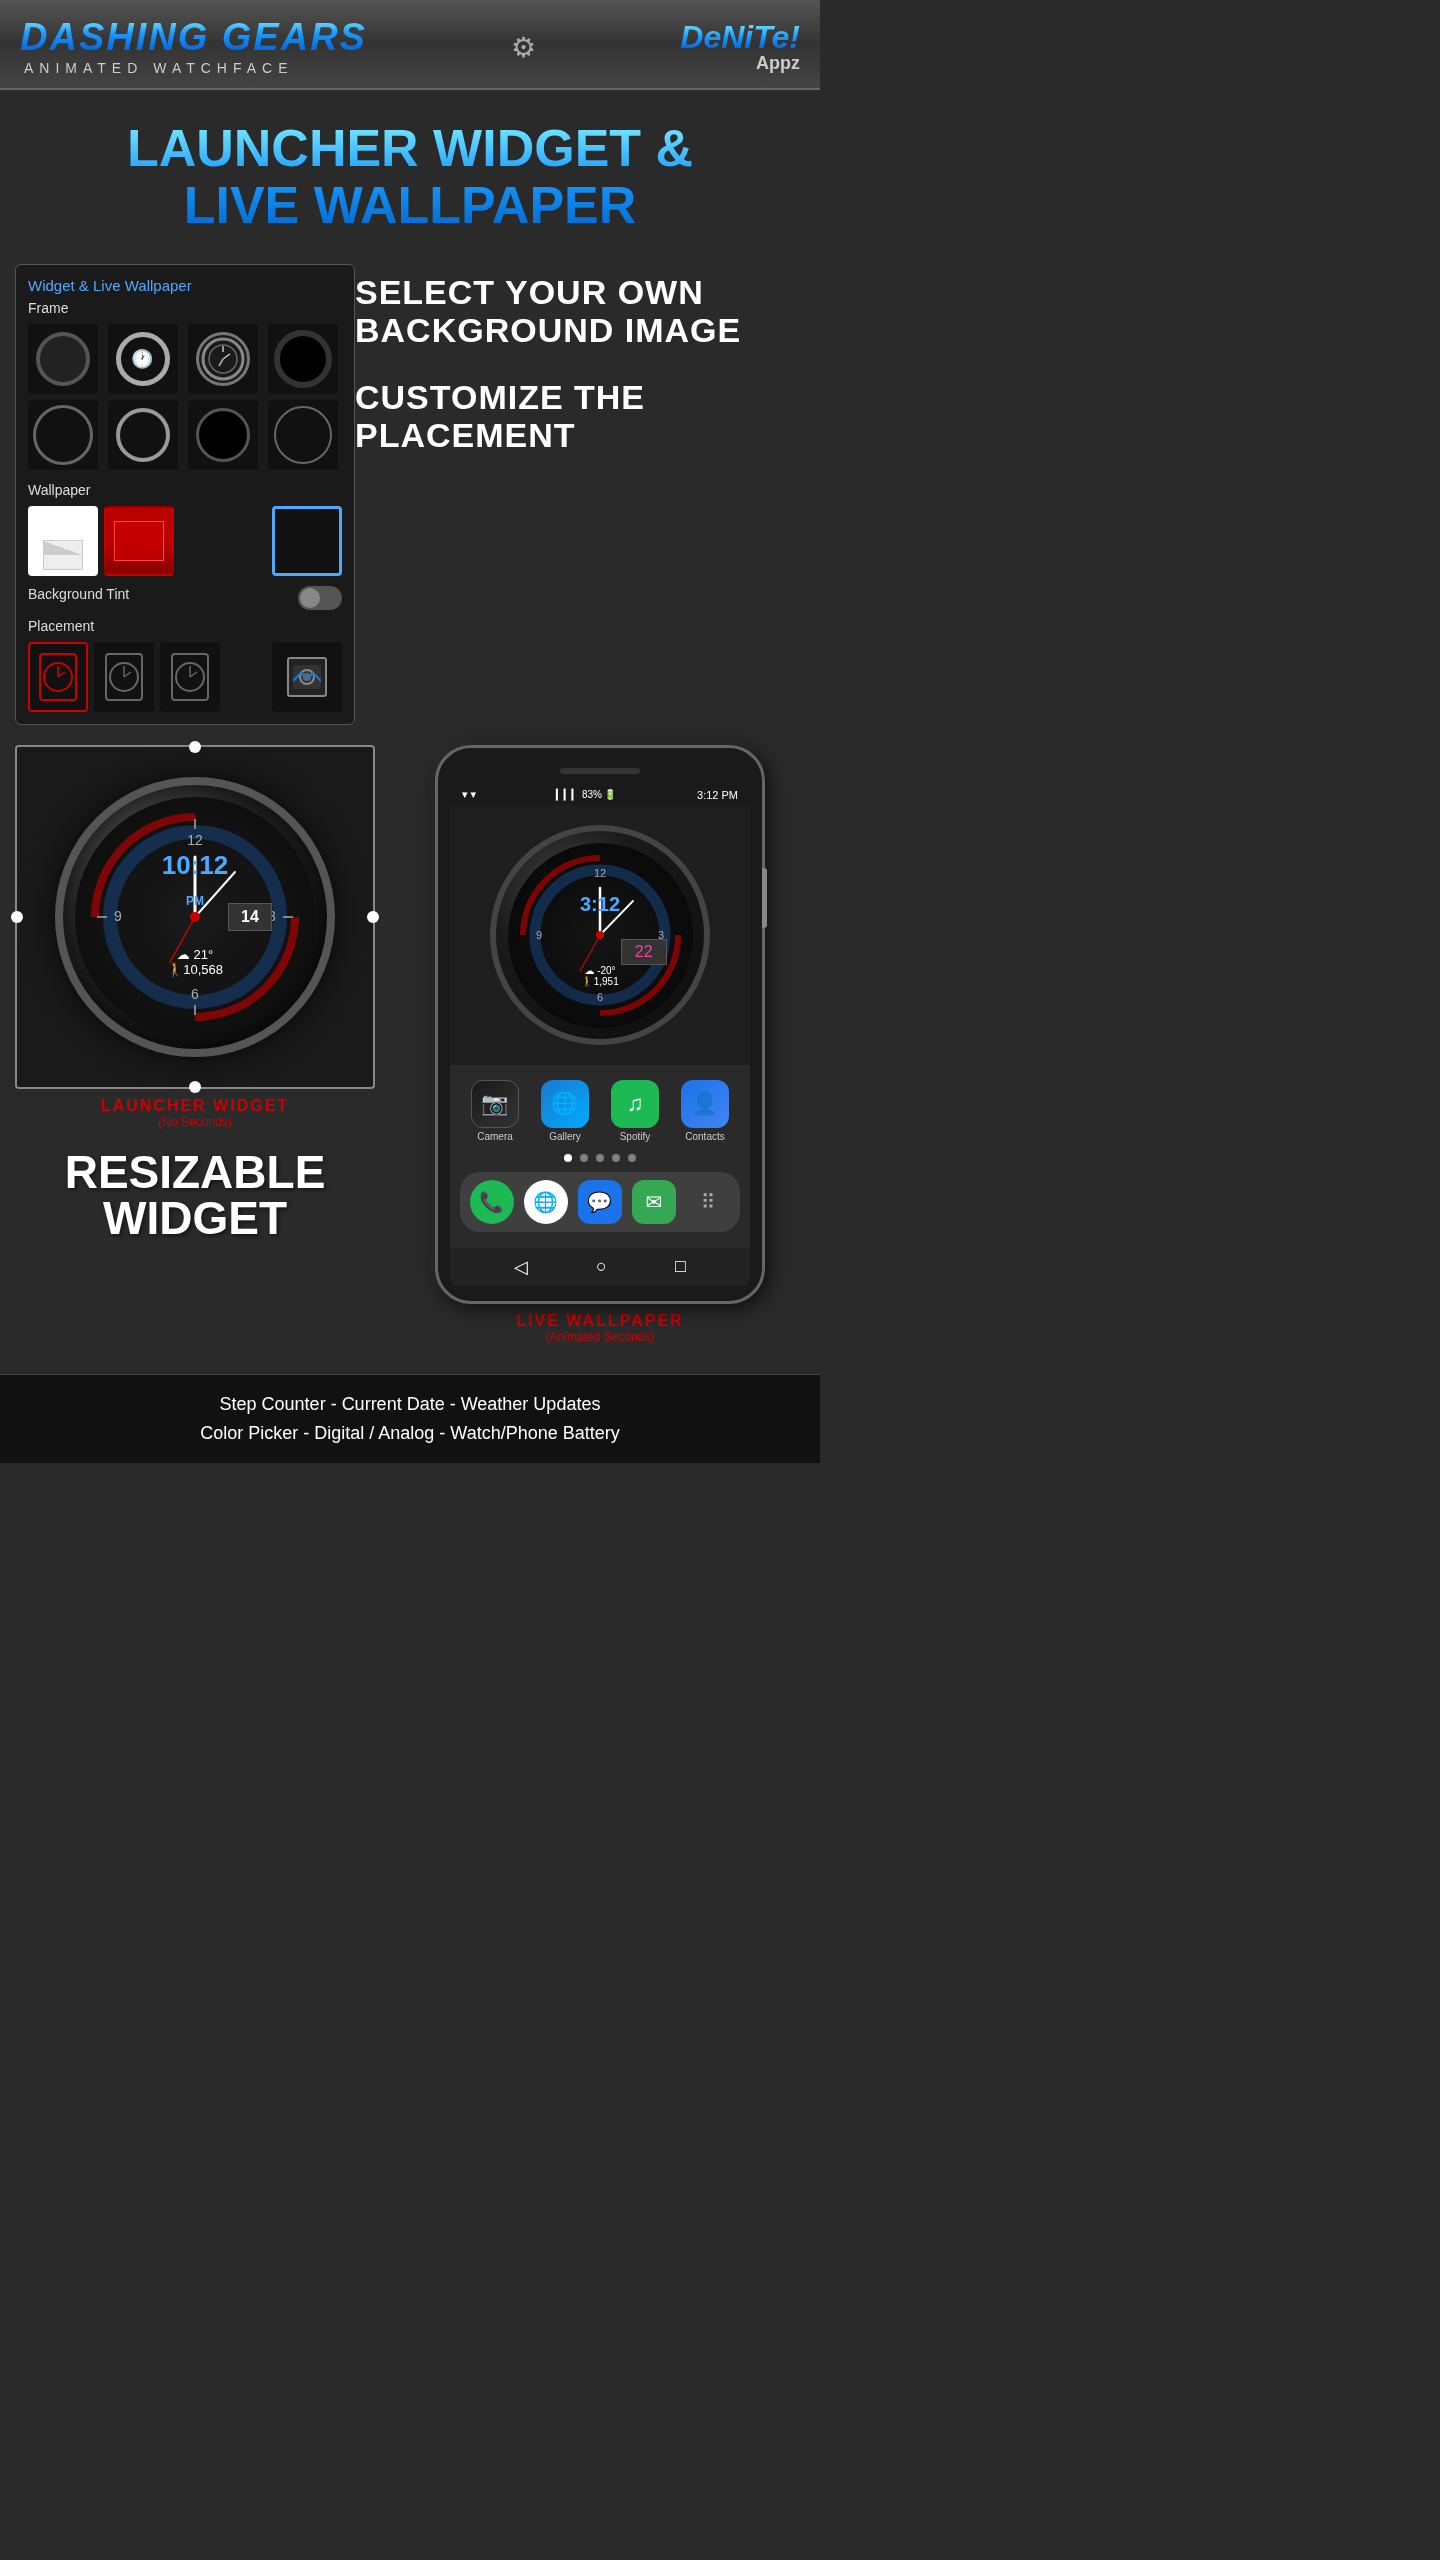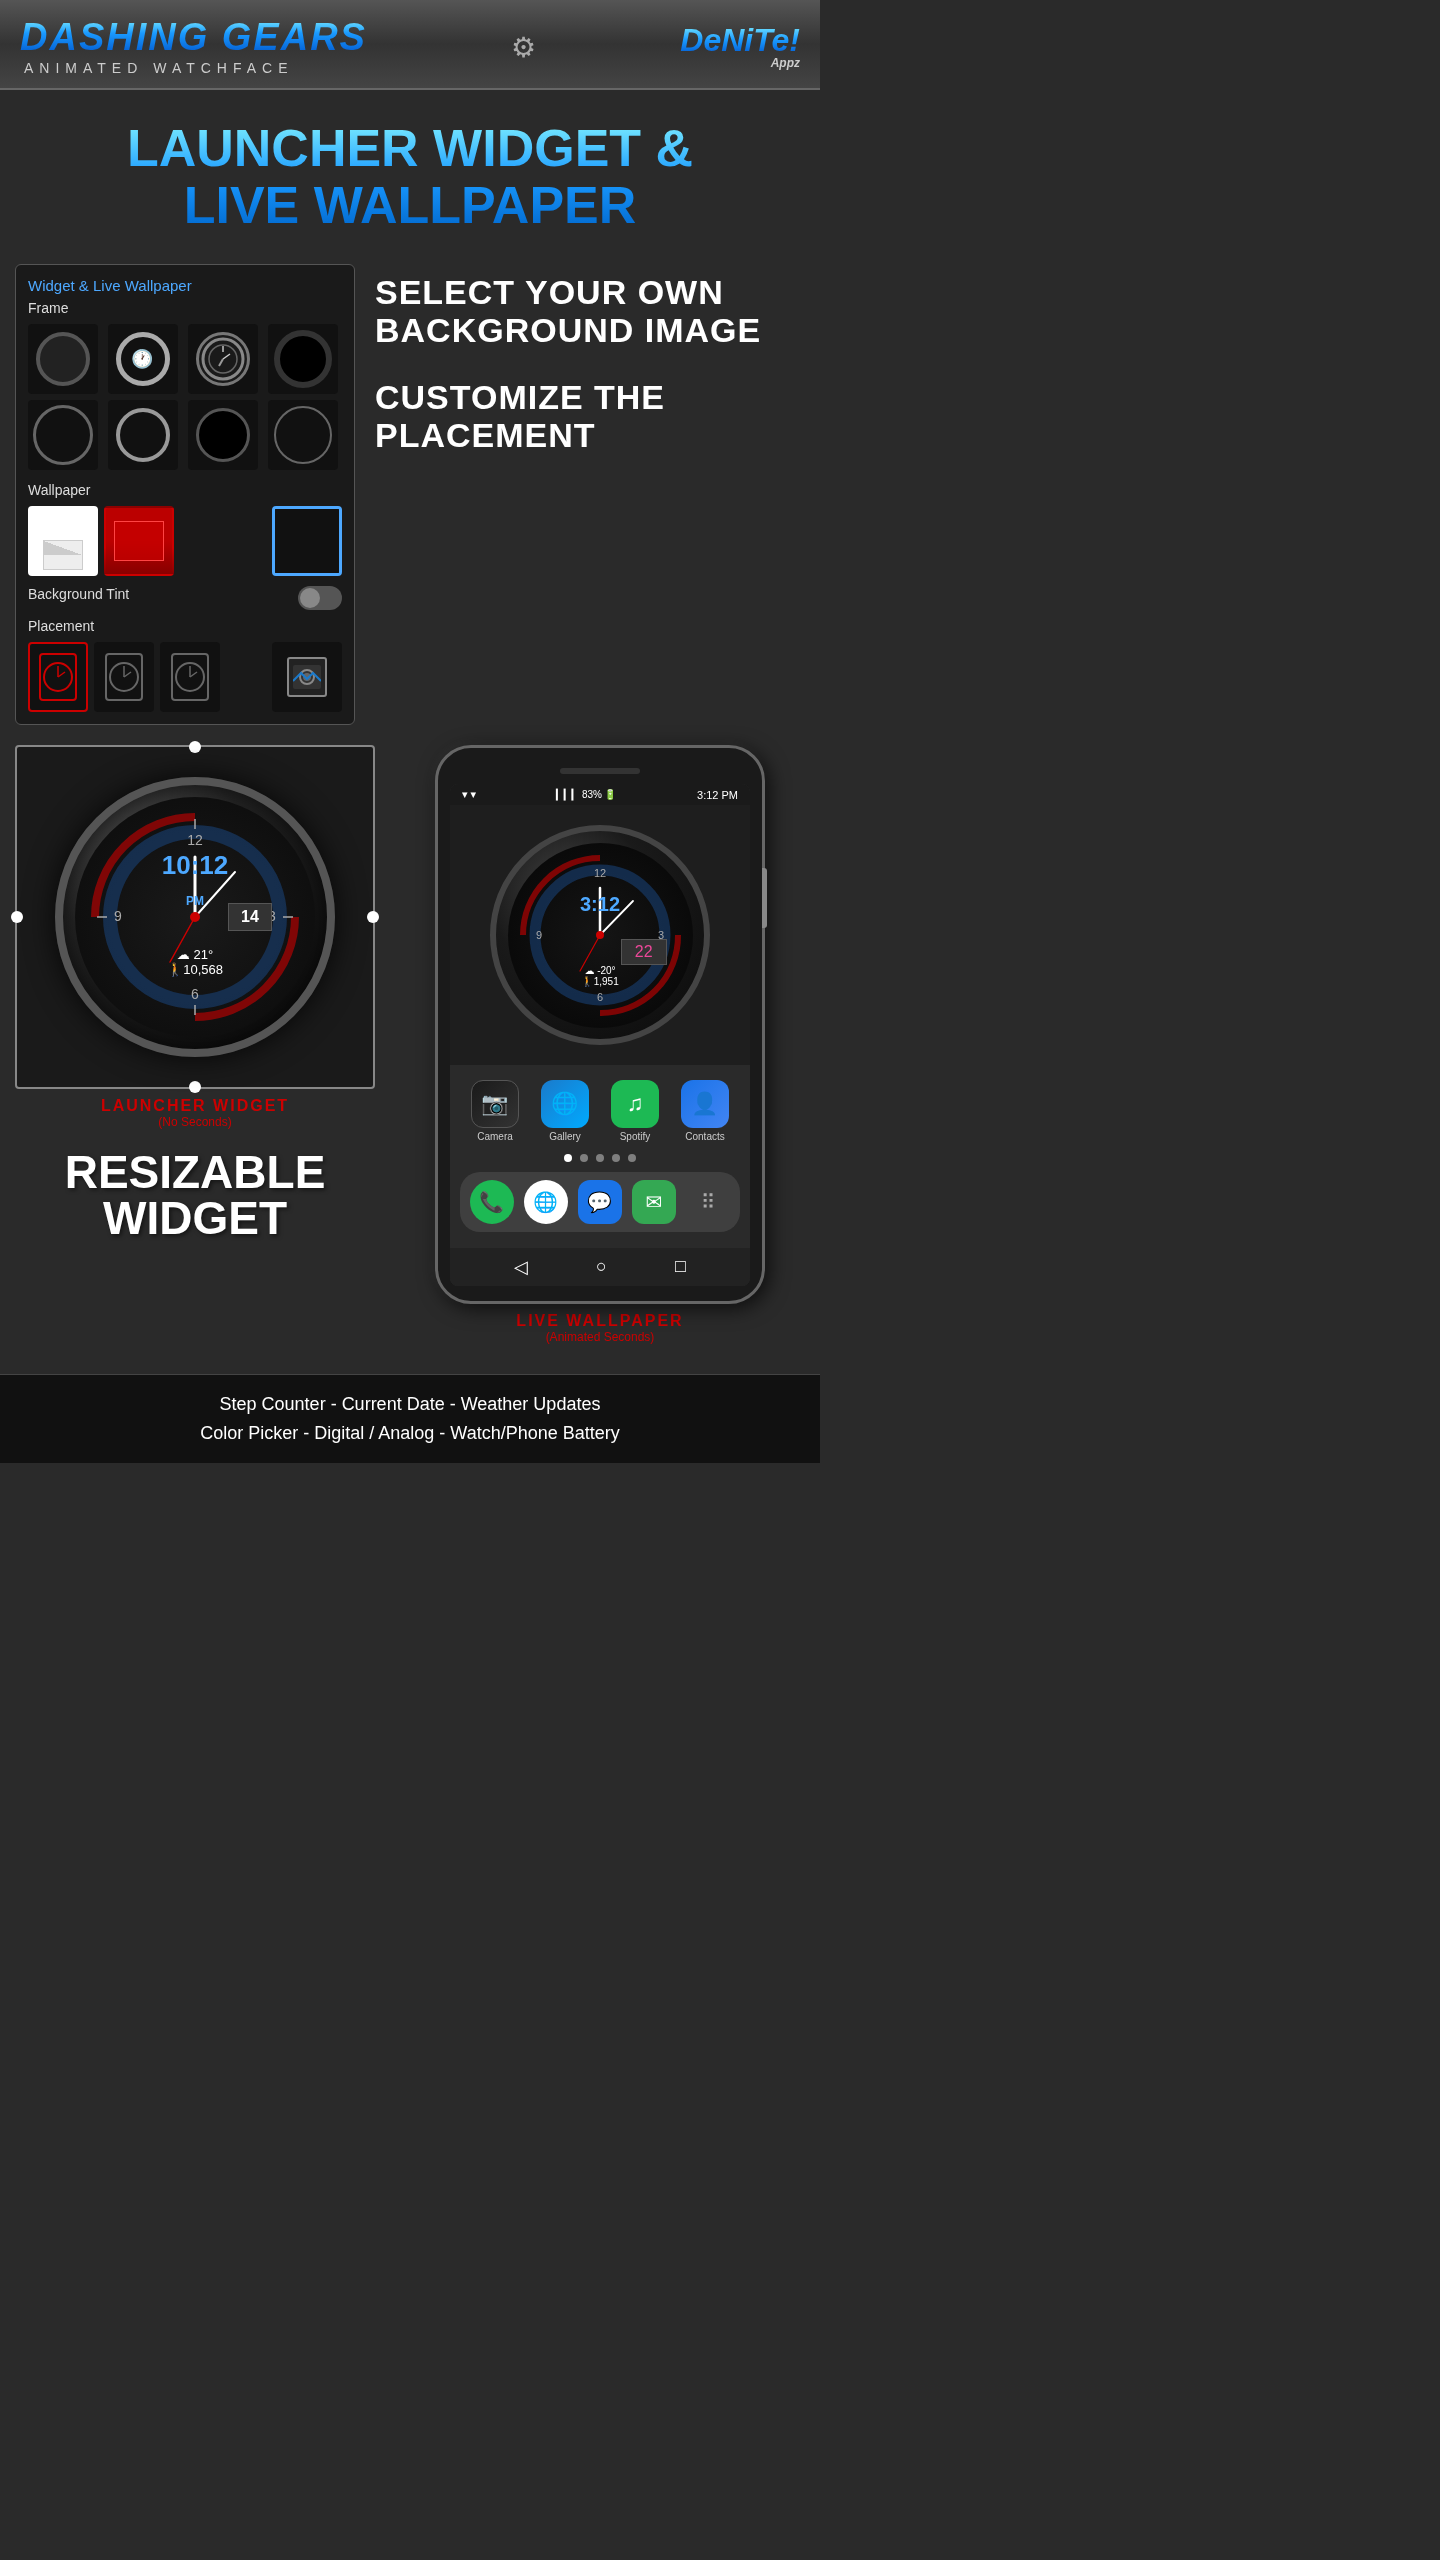--- a/index.html
+++ b/index.html
@@ -56,23 +56,22 @@
       font-size: 32px;
       font-weight: 900;
       font-style: italic;
       background: linear-gradient(180deg, #7eefff 0%, #1a9aff 50%, #0055cc 100%);
       -webkit-background-clip: text;
       -webkit-text-fill-color: transparent;
       background-clip: text;
       line-height: 1;
     }
     .denite-sub {
-      font-size: 12px;
+      font-size: 18px;
       color: #ccc;
-      font-style: italic;
       font-weight: bold;
     }
 
     
     .main-title-section {
       text-align: center;
       padding: 30px 20px 20px;
       background: #2a2a2a;
     }
     .main-title {
@@ -83,21 +82,20 @@
       background: linear-gradient(180deg, #7eefff 0%, #1a9aff 50%, #0066cc 100%);
       -webkit-background-clip: text;
       -webkit-text-fill-color: transparent;
       background-clip: text;
     }
 
     
     .content-area {
       display: flex;
       padding: 10px 15px;
-      gap: 20px;
       background: #2a2a2a;
     }
 
     
     .widget-panel {
       background: #1a1a1a;
       border: 1px solid #555;
       border-radius: 6px;
       padding: 12px;
       width: 340px;

